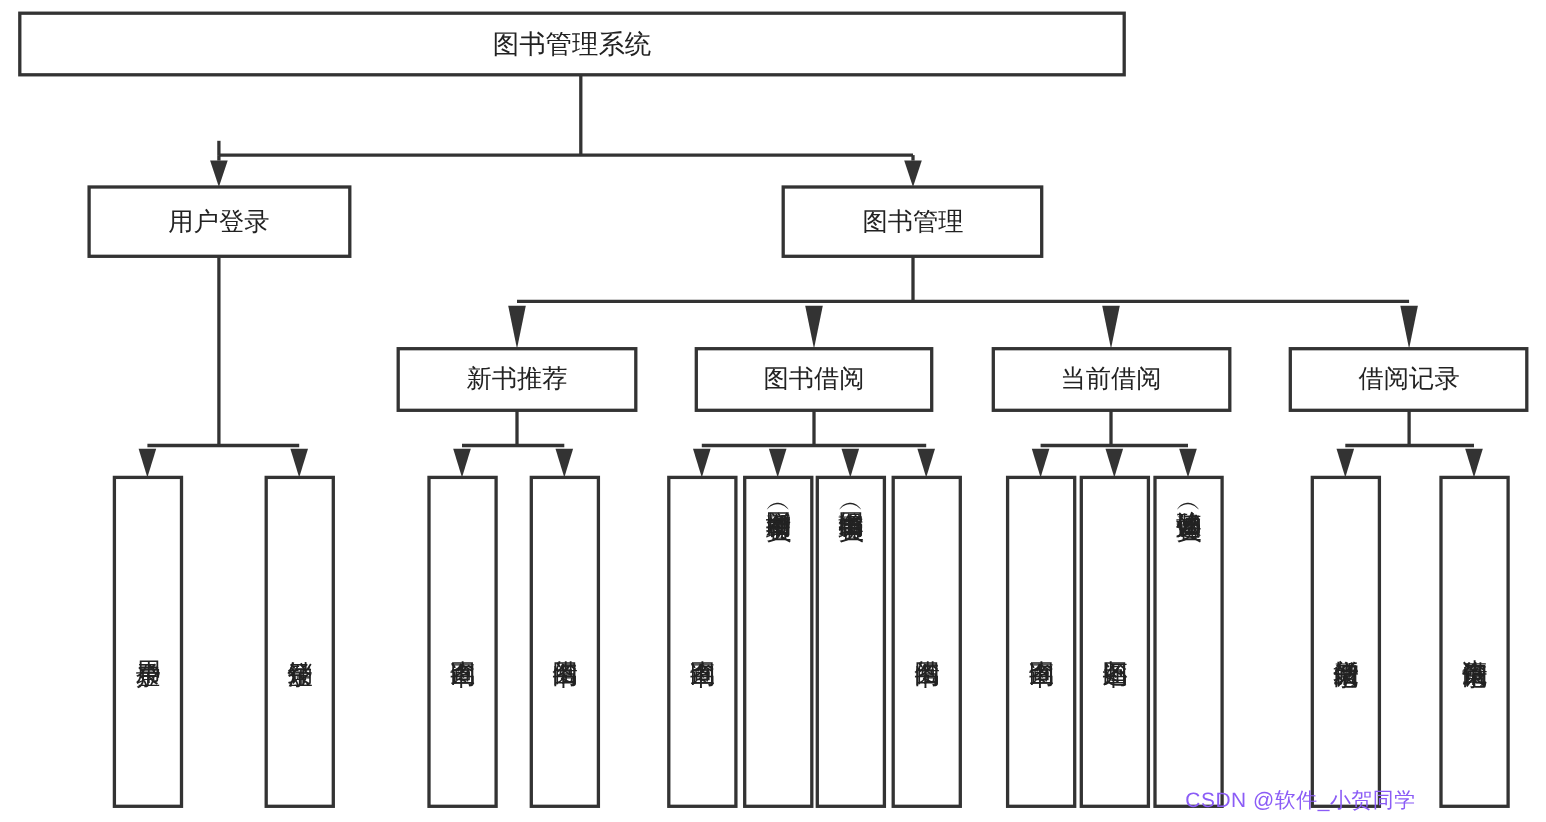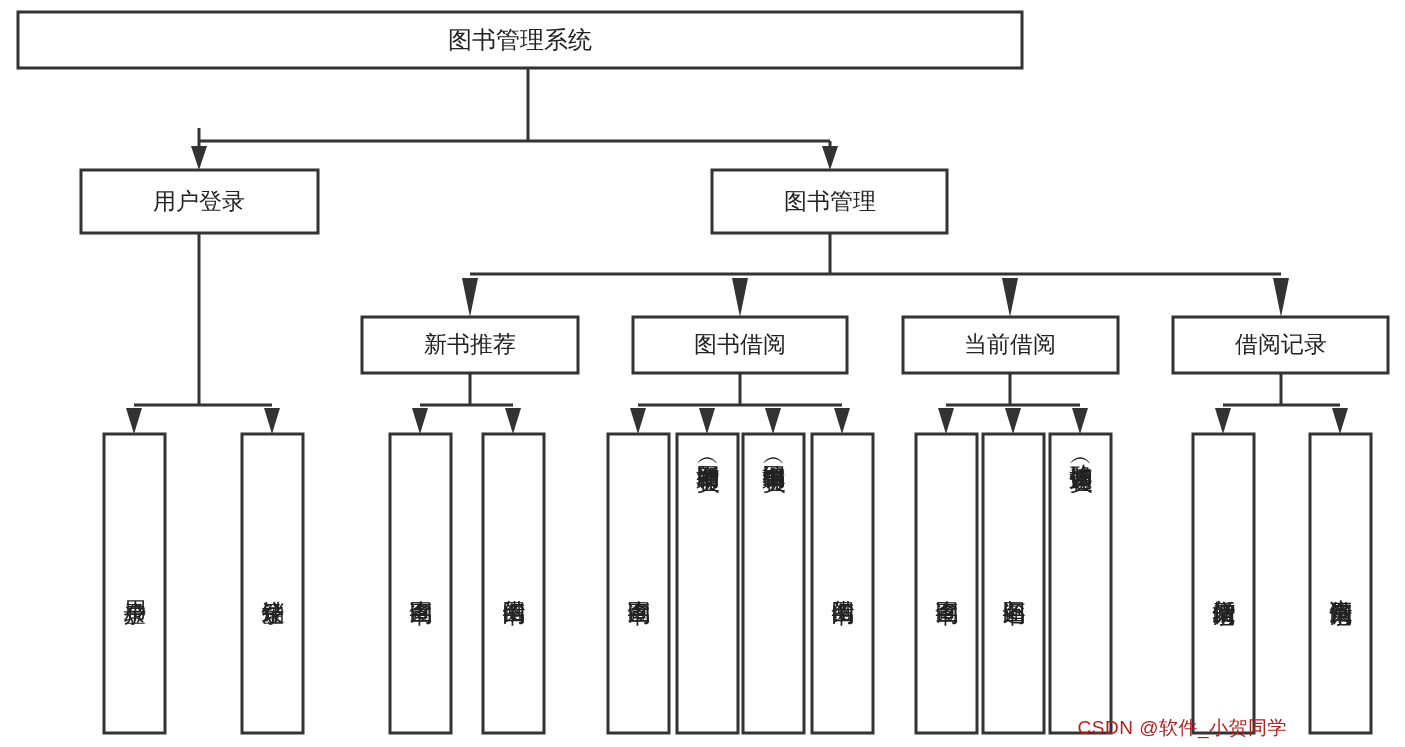--- a/index.html
+++ b/index.html
@@ -70,21 +70,21 @@
     line-height: 1.12;
     letter-spacing: 1px;
     white-space: nowrap;
   }
   .watermark {
     position: absolute;
     right: 14px;
     bottom: 6px;
     font-family: "Liberation Sans", "DejaVu Sans", sans-serif;
     font-size: 19px;
-    color: #b91c1c;
+    color: #8b5cf6;
     white-space: nowrap;
     letter-spacing: 0.5px;
   }
 </style>
 </head>
 <body>
 
 <div id="diagram-root">
 
   <svg class="flow" viewBox="0 0 1405 747">

